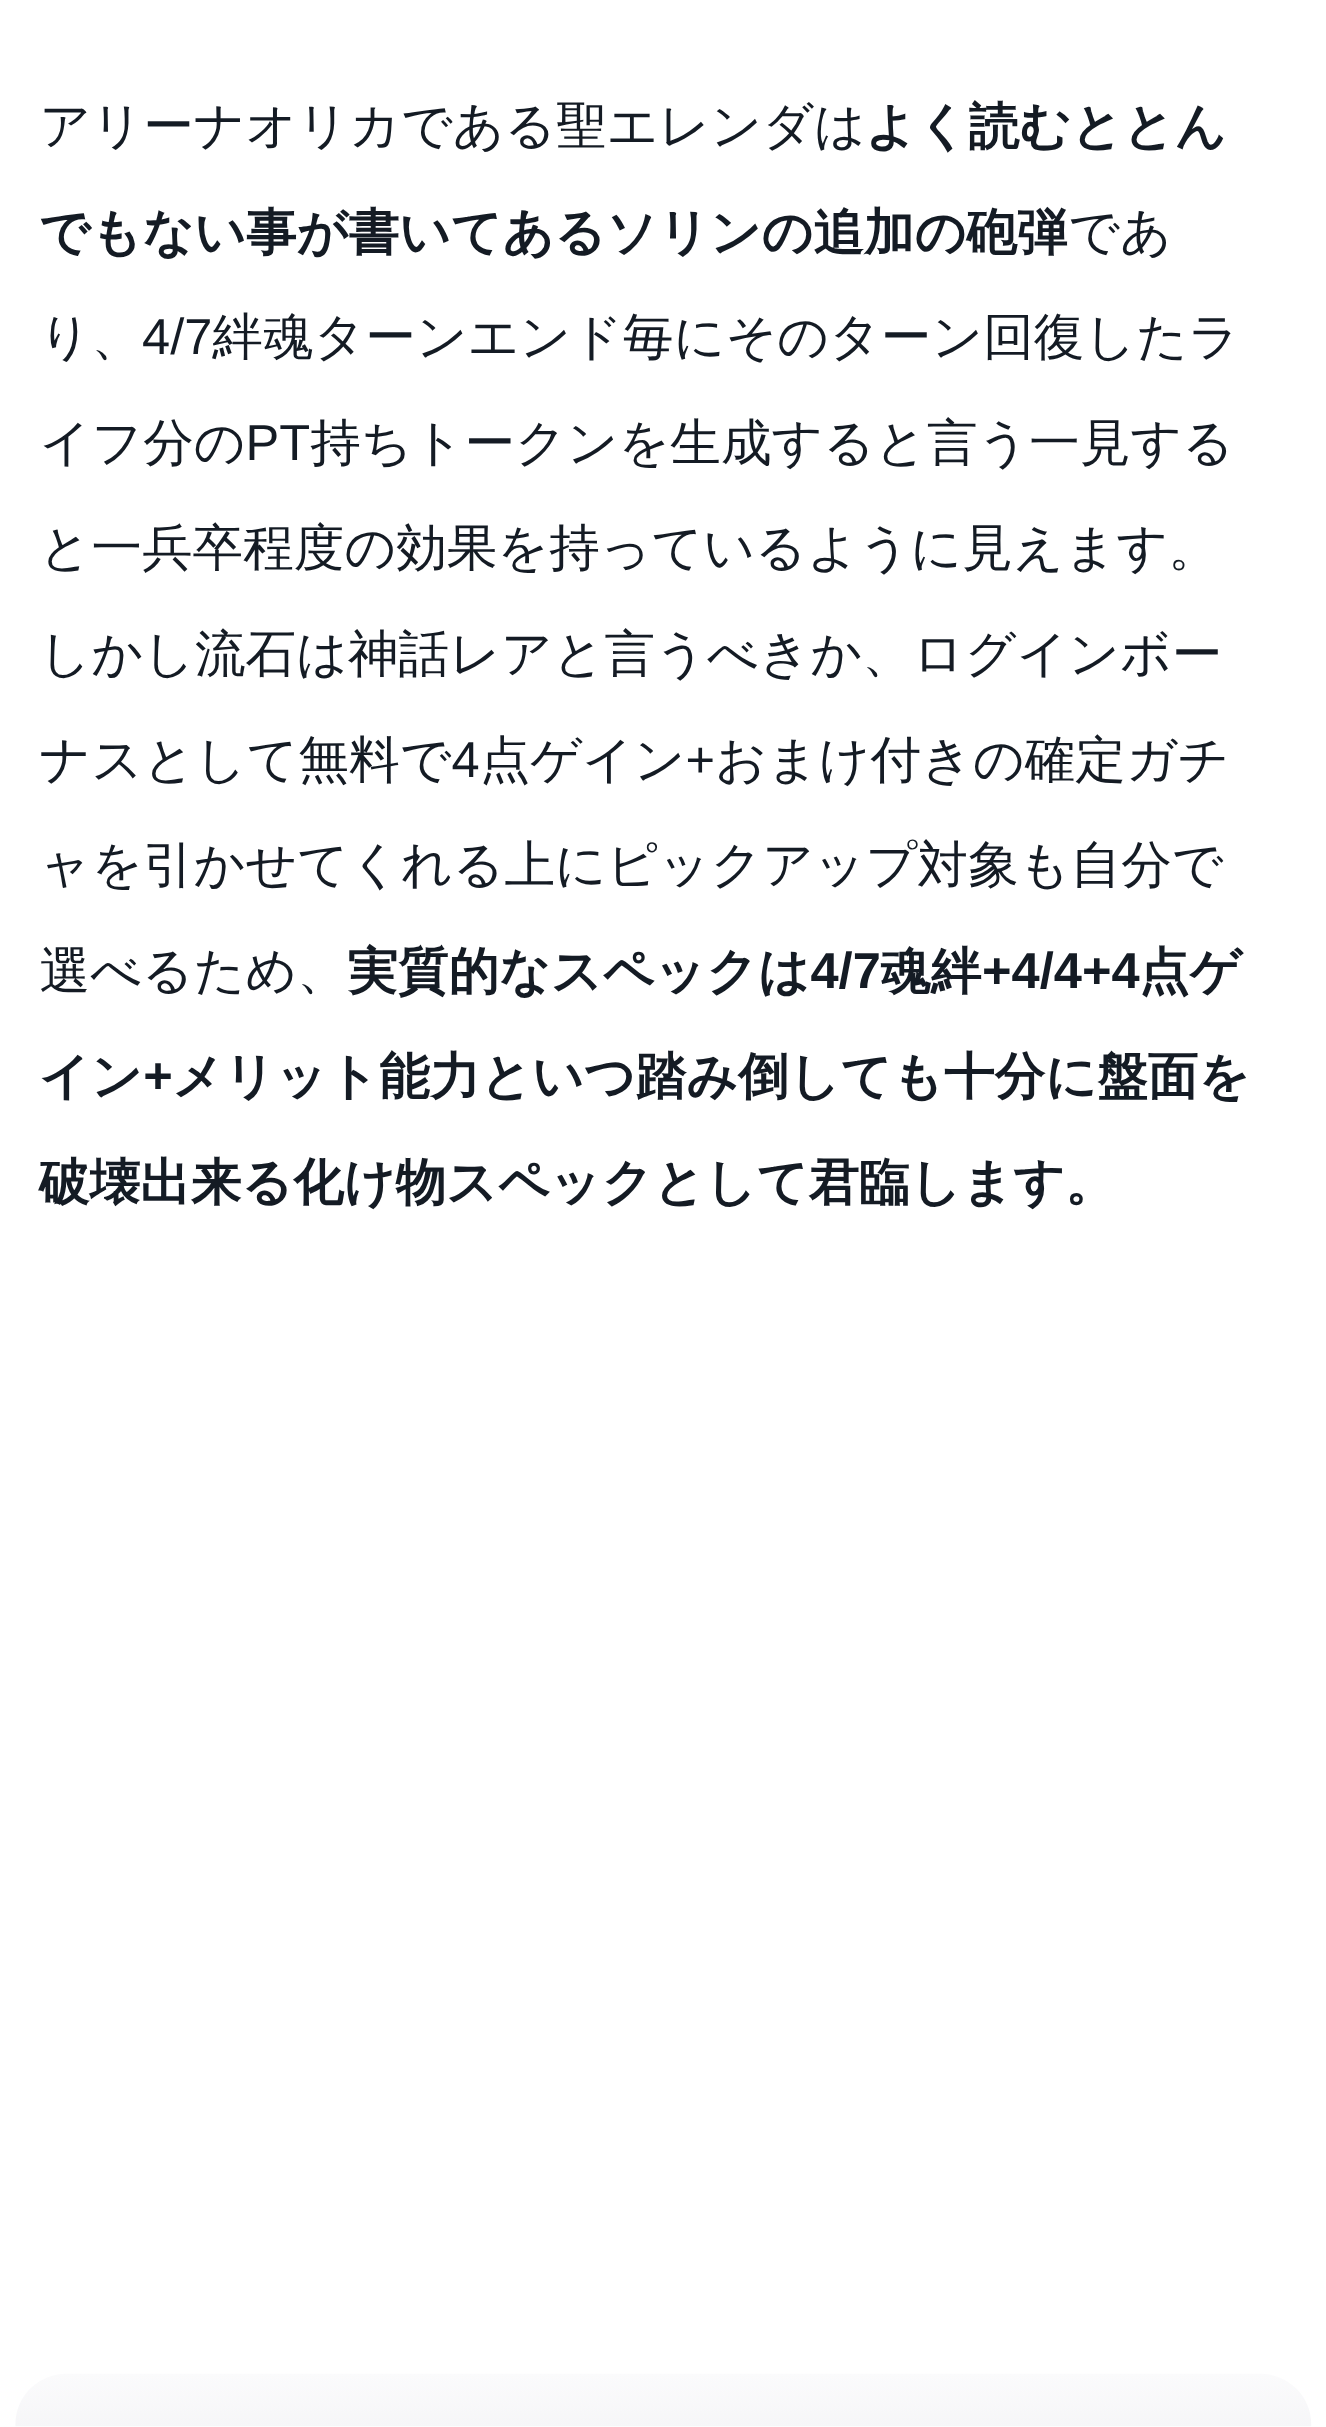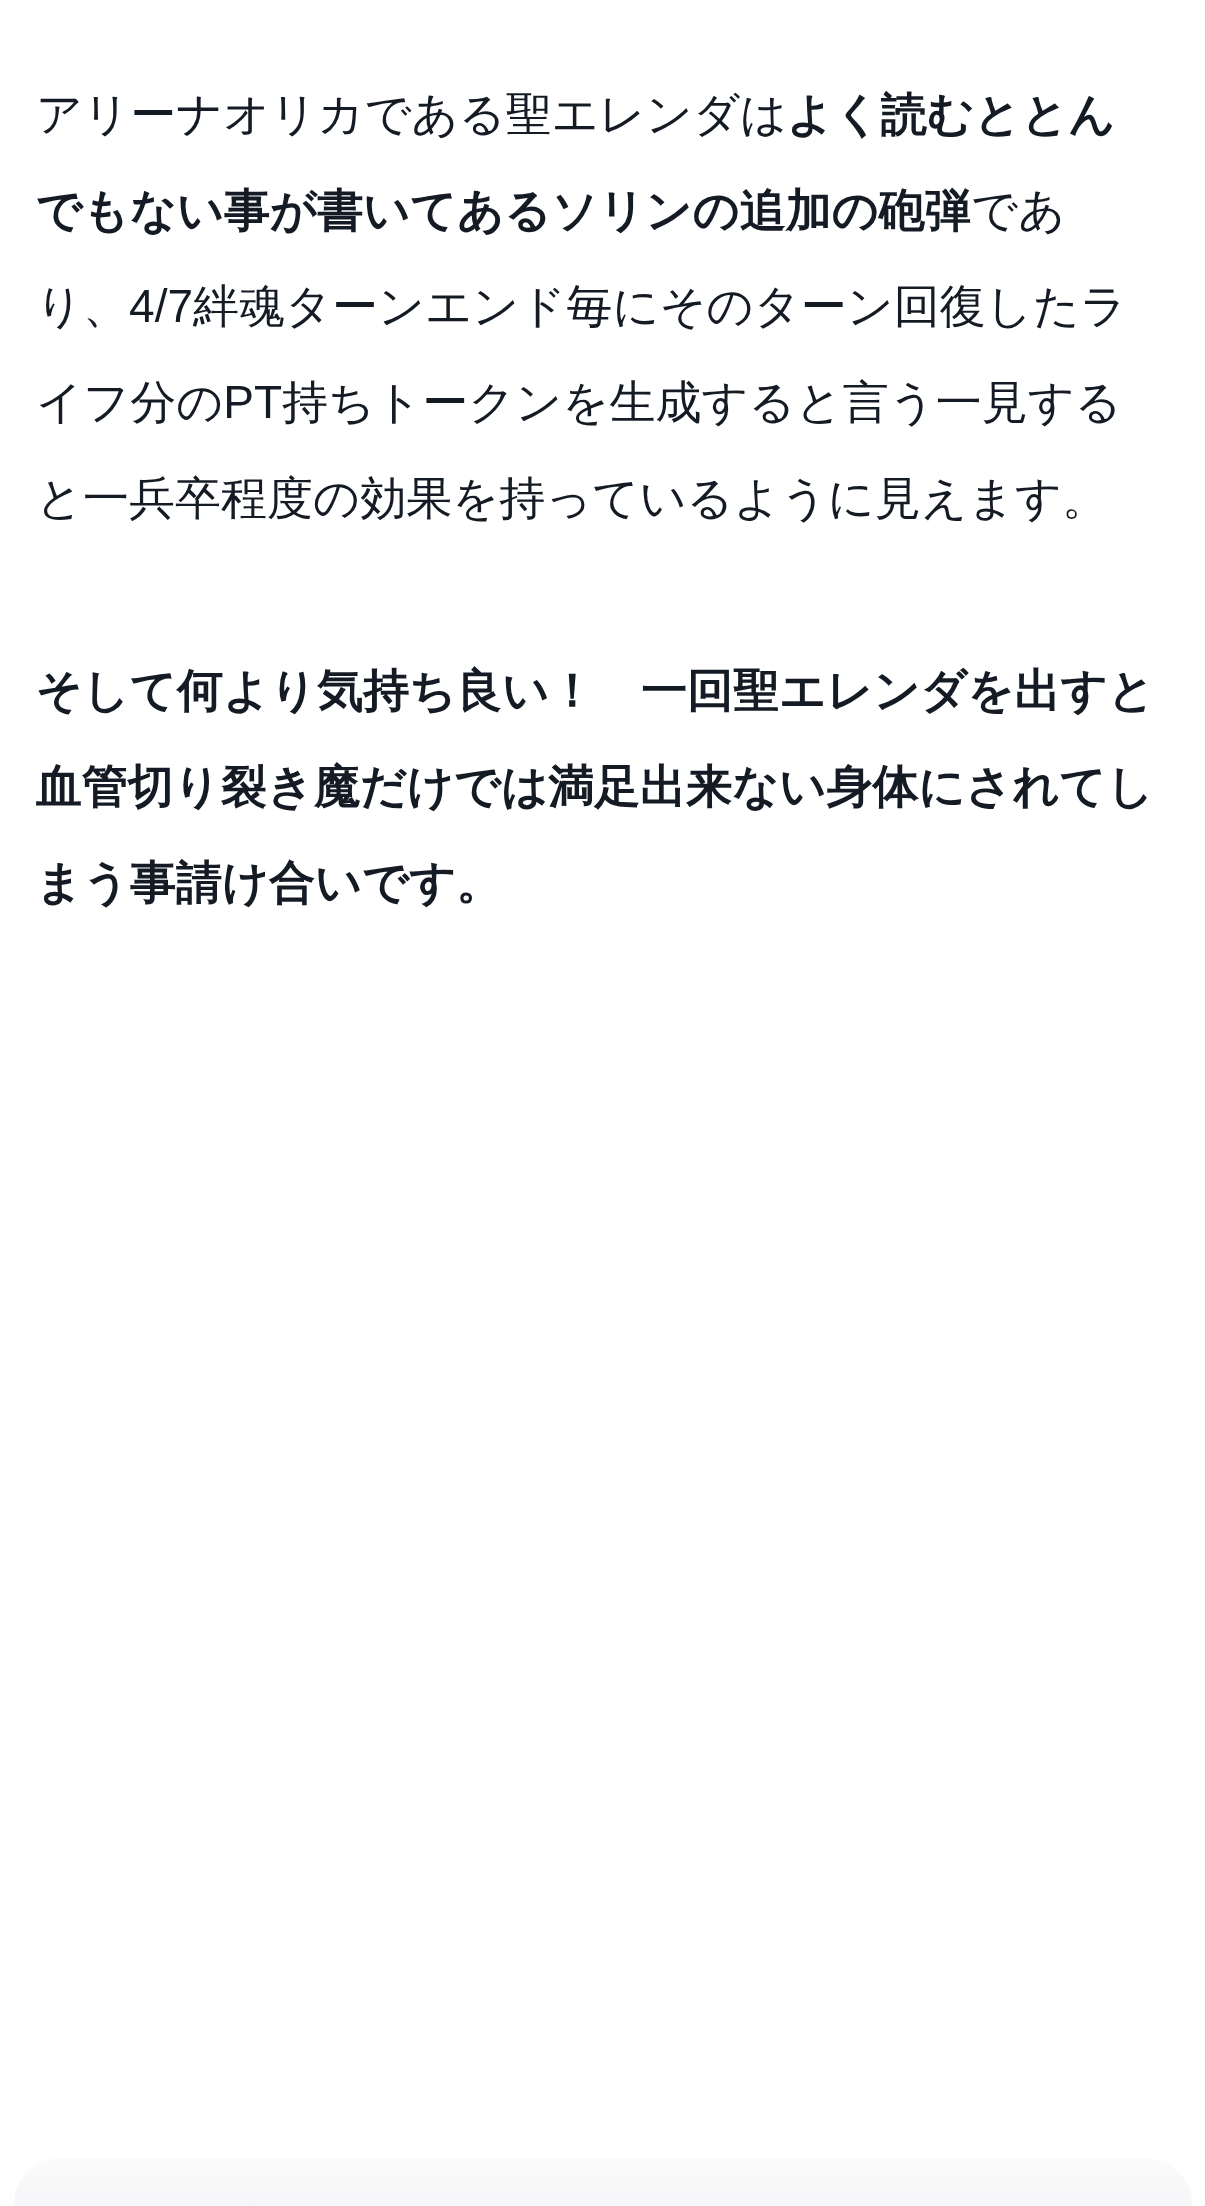--- a/index.html
+++ b/index.html
@@ -41,17 +41,17 @@
     background: linear-gradient(180deg, #fbfbfc 0%, #f6f6f8 100%);
     border-radius: 46px 46px 0 0;
   }
 </style>
 </head>
 <body>
 
 <main>
   <article class="article">
       <p><span>アリーナオリカである聖エレンダは</span><strong>よく読むととんでもない事が書いてあるソリンの追加の砲弾</strong><span>であり、4/7絆魂ターンエンド毎にそのターン回復したライフ分のPT持ちトークンを生成すると言う一見すると一兵卒程度の効果を持っているように見えます。</span></p>
+      <p><span>しかし流石は神話レアと言うべきか、ログインボーナスとして無料で4点ゲイン+おまけ付きの確定ガチャを引かせてくれる上にピックアップ対象も自分で選べるため、</span><strong>実質的なスペックは4/7魂絆+4/4+4点ゲイン+メリット能力といつ踏み倒しても十分に盤面を破壊出来る化け物スペックとして君臨します。</strong></p>
       <p class="spacer"></p>
-      <p><strong>そして何より気持ち良い！　一回聖エレンダを出すと血管切り裂き魔だけでは満足出来ない身体にされてしまう事請け合いです。</strong></p>
     </article>
   <div class="embed-top"></div>
 </main>
 
 </body></html>

